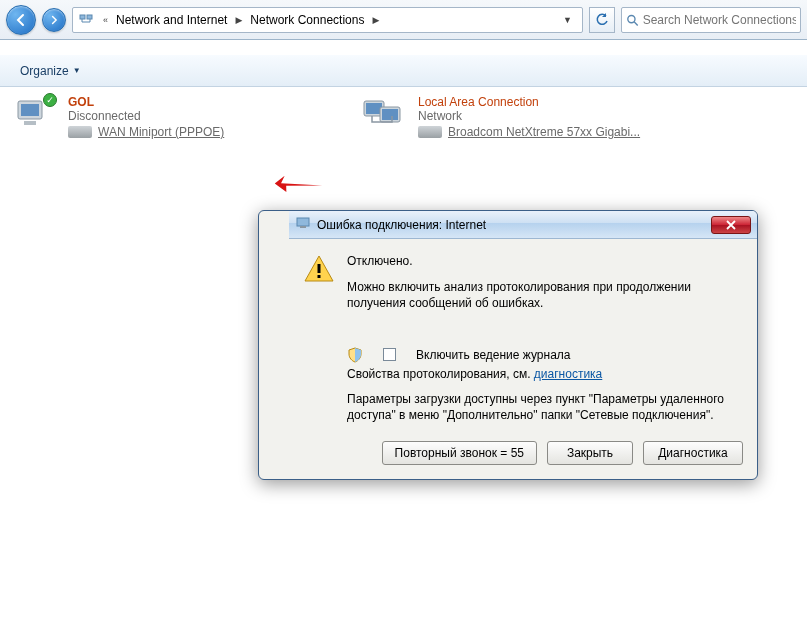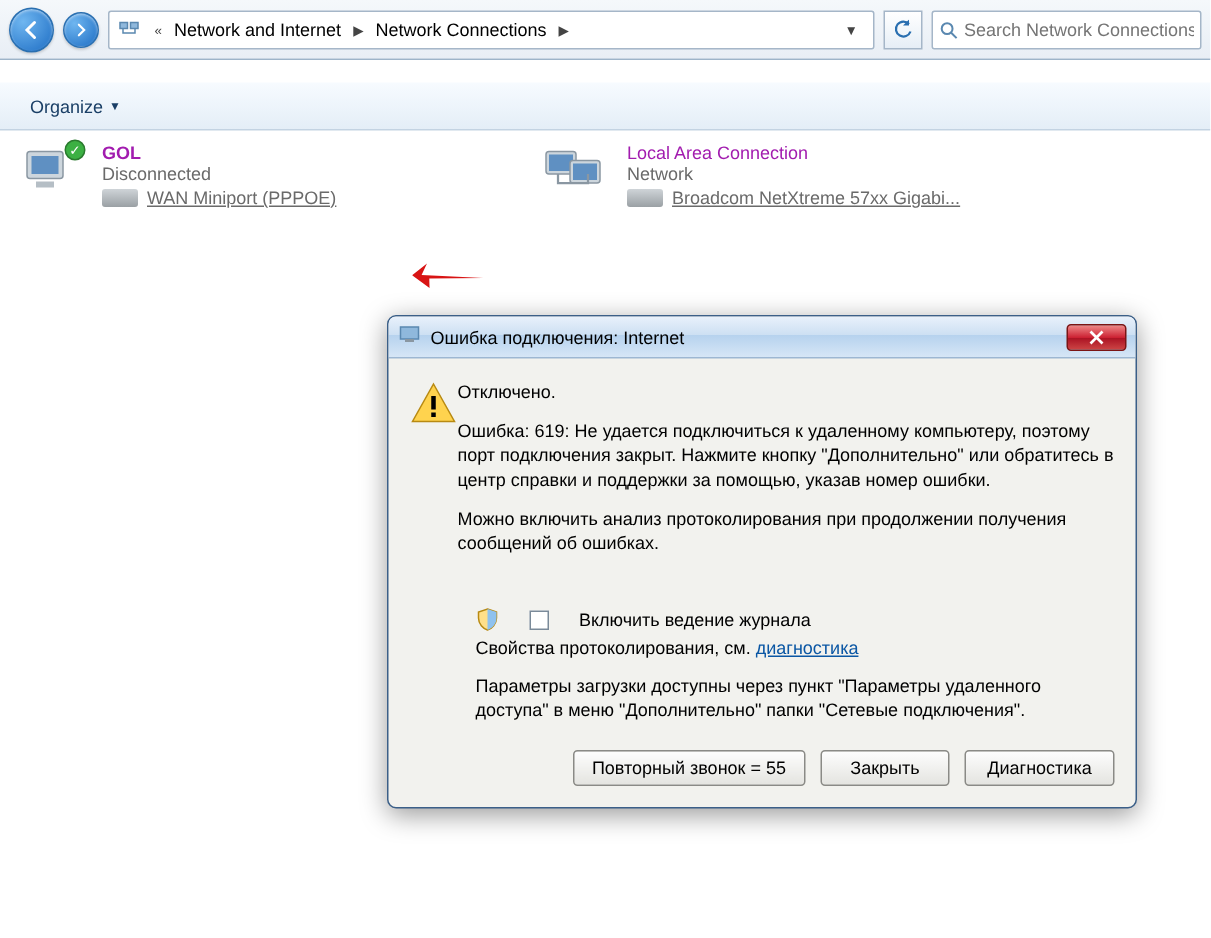--- a/index.html
+++ b/index.html
@@ -102,21 +102,21 @@
   }
   .conn-item {
     display: flex;
     gap: 8px;
     width: 290px;
   }
   .conn-icon {
     width: 48px; height: 48px;
     display:flex; align-items:flex-start; justify-content:center;
   }
-  .conn-text .title { font-weight: normal; color:#a21caf; }
+  .conn-text .title { font-weight: normal; color:#c2410c; }
   .conn-text .sub { color: #6a6a6a; }
   .badge-check {
     position:absolute;
     width:14px; height:14px;
     background:#3cb043;
     border-radius:50%;
     border:1px solid #2a7a2e;
     color:#fff;
     font-size:9px;
     display:flex; align-items:center; justify-content:center;
@@ -147,20 +147,21 @@
   
   .dialog {
     position: absolute;
     left: 258px; top: 210px;
     width: 500px;
     border: 1px solid #3b5f88;
     border-radius: 6px;
     background: #f2f2ee;
     box-shadow: 0 4px 18px rgba(0,0,0,.4);
     overflow: hidden;
+    padding-left: 30px;
   }
   .titlebar {
     height: 28px;
     background: linear-gradient(#e9f1fb 0%, #cde0f3 45%, #b6d2ee 46%, #d6e6f6 100%);
     border-bottom: 1px solid #9db7d2;
     display:flex; align-items:center;
     padding: 0 6px;
     gap: 6px;
   }
   .titlebar .title-text { color:#000; flex:1; font-size:12px; }
@@ -170,20 +171,21 @@
     border: 1px solid #7a1515;
     border-radius: 3px;
     color:#fff;
     display:flex; align-items:center; justify-content:center;
     font-weight:bold;
     font-size:11px;
   }
   .dialog-body {
     padding: 14px 14px 4px 14px;
     display:flex;
+    gap: 12px;
     color:#000;
   }
   .warn-icon { width:32px; flex:none; }
   .dialog-text p { margin-bottom: 10px; line-height:1.35; }
   .log-section {
     padding: 0 14px 4px 58px;
   }
   .log-row { display:flex; align-items:center; gap:20px; margin-bottom:4px;margin-top:21px; }
   .checkbox {
     width:13px; height:13px;
@@ -330,21 +332,20 @@
   <div class="dialog-body">
     <div class="warn-icon">
       <svg width="32" height="32" viewBox="0 0 32 32">
         <path d="M16 3 L30 28 H2 Z" fill="#ffd34e" stroke="#b88a12" stroke-width="1"></path>
         <rect x="14.5" y="11" width="3" height="9" fill="#000"></rect>
         <rect x="14.5" y="22" width="3" height="3" fill="#000"></rect>
       </svg>
     </div>
     <div class="dialog-text">
       <p>Отключено.</p>
-      <p>Ошибка: 619: Не удается подключиться к удаленному компьютеру, поэтому порт подключения закрыт. Нажмите кнопку "Дополнительно" или обратитесь в центр справки и поддержки за помощью, указав номер ошибки.</p>
       <p>Можно включить анализ протоколирования при продолжении получения сообщений об ошибках.</p>
     </div>
   </div>
 
   <div class="log-section">
     <div class="log-row">
       <span class="shield">
         <svg width="16" height="16" viewBox="0 0 16 16">
           <path d="M8 1 L14 3 v4 c0 4 -3 7 -6 8 c-3 -1 -6 -4 -6 -8 V3 Z" fill="#ffe08a" stroke="#b88a12"></path>
           <path d="M8 1 L14 3 v4 c0 4 -3 7 -6 8 Z" fill="#8fc2ee"></path>

